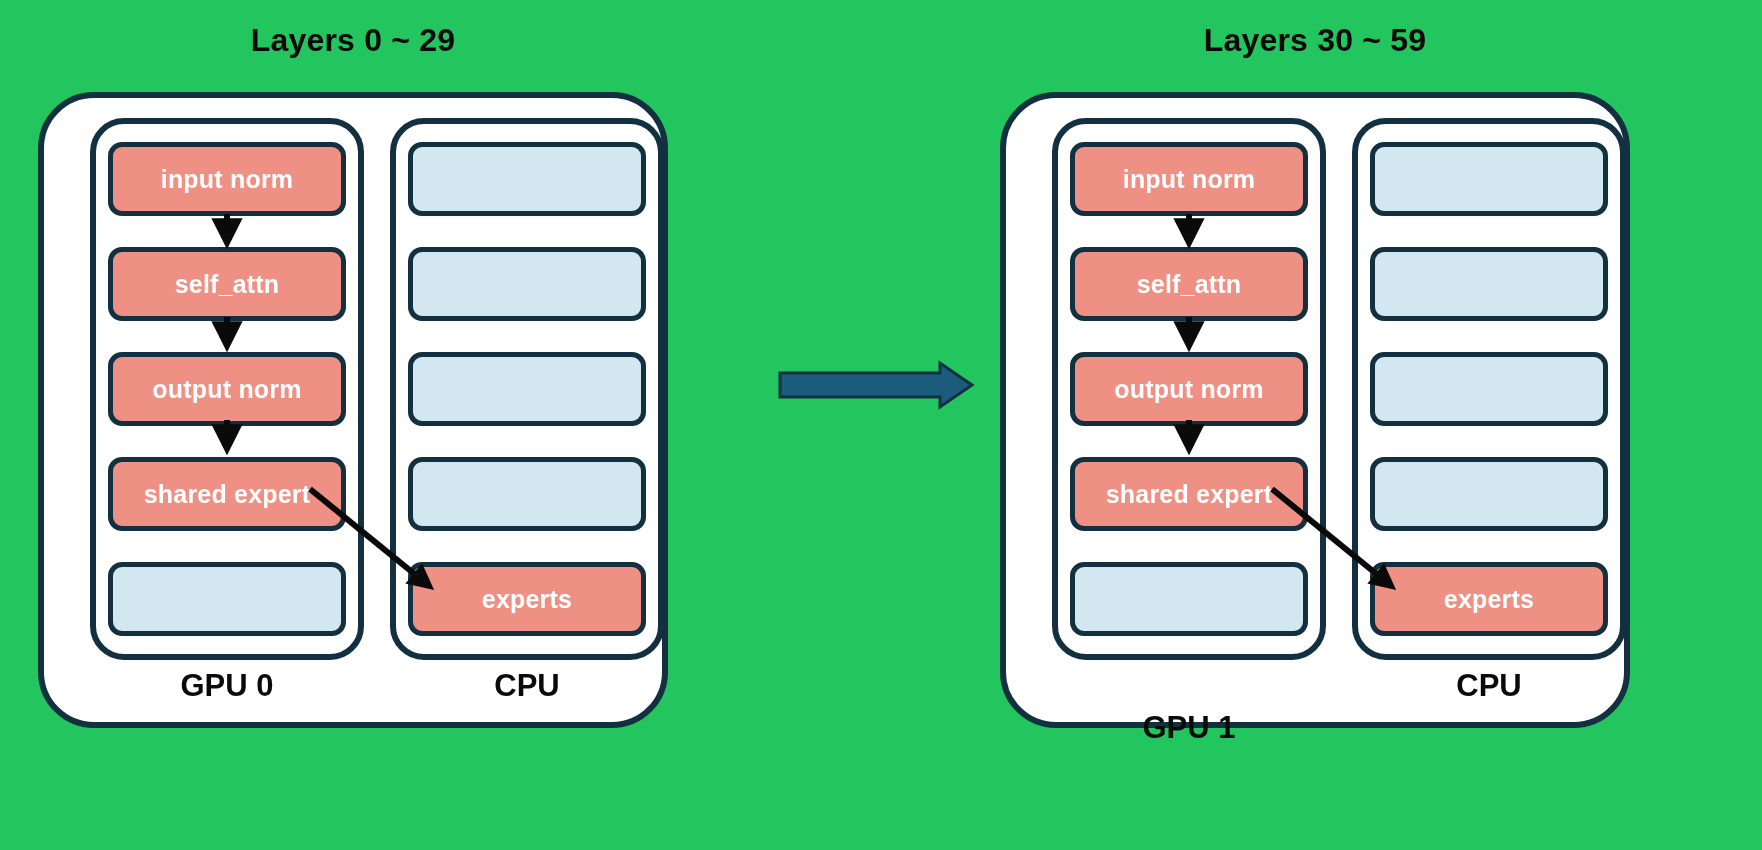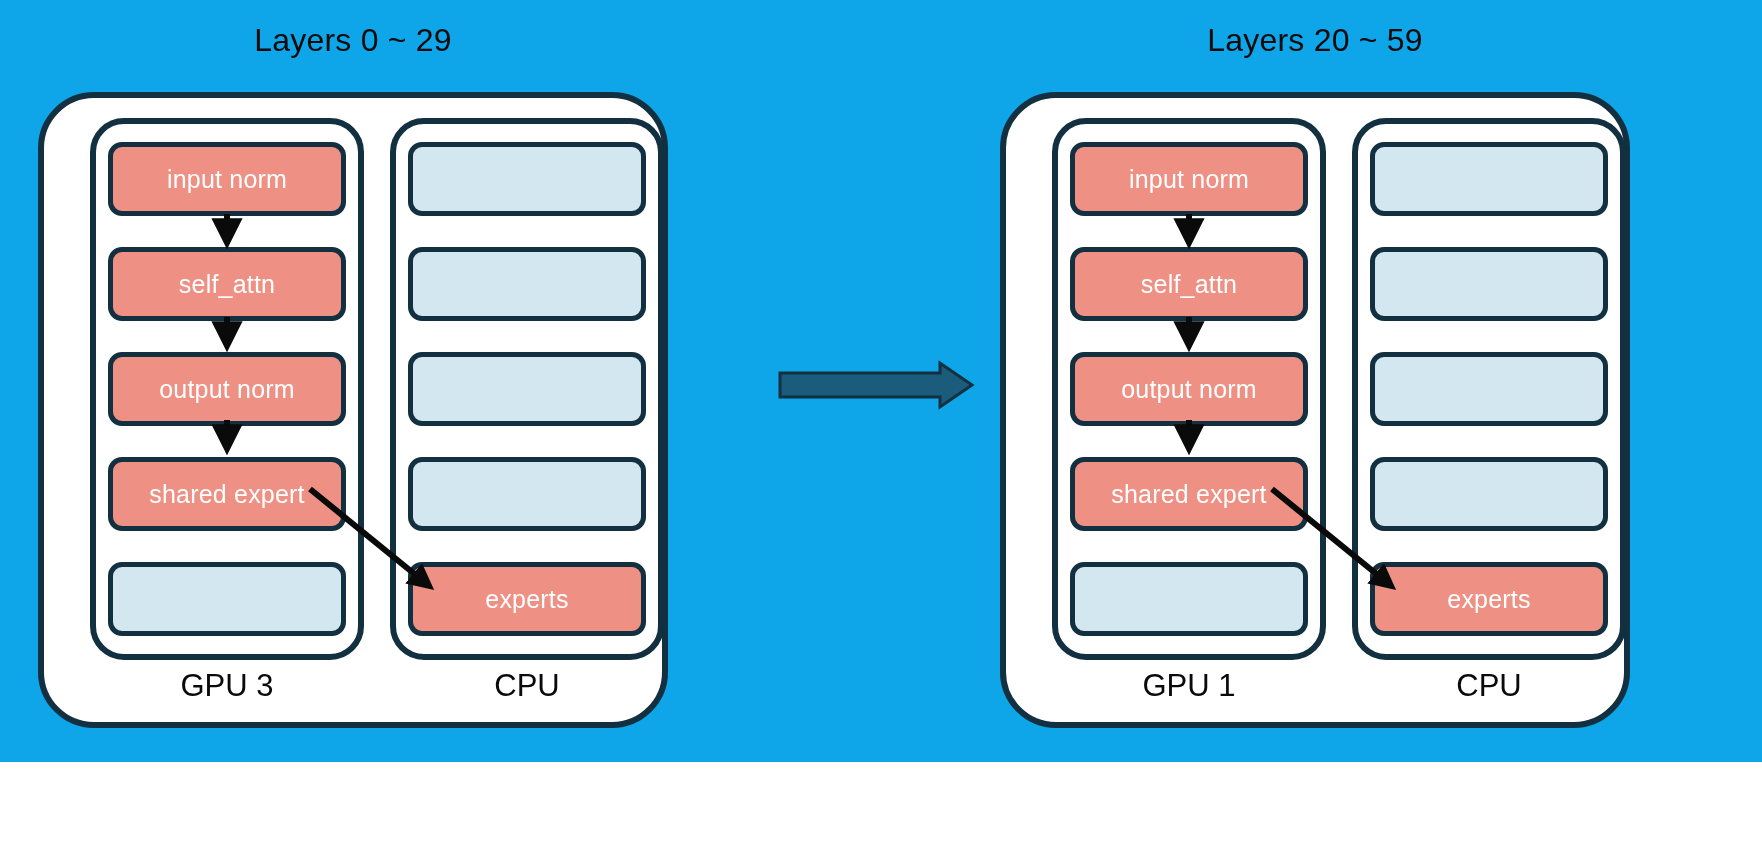--- a/index.html
+++ b/index.html
@@ -5,22 +5,23 @@
 <style>
   html,body{margin:0;padding:0;}
   body{
     width:1762px;height:850px;
     background:#ffffff;
     font-family:"Liberation Sans", sans-serif;
     overflow:hidden;
   }
   #stage{
     position:relative;
-    width:1762px;height:762px;
-    background:#0ea5e9;
+    width:1762px;height:850px;
+    background:#22c55e;
+    font-weight:bold;
   }
 
   
   .panel{position:absolute;top:92px;height:636px;}
   .panel-outer{
     position:absolute;inset:0;
     border:6px solid #12303F;
     border-radius:56px;
     background:#ffffff;
     box-sizing:border-box;
@@ -128,21 +129,21 @@
       <div class="slot">
         <div class="blk red">output norm</div>
       </div>
       <div class="slot">
         <div class="blk red">shared expert</div>
       </div>
       <div class="slot">
         <div class="blk blue"></div>
       </div>
     </div>
-    <div class="col-label" style="left:52px;width:274px;">GPU 3</div>
+    <div class="col-label" style="left:52px;width:274px;">GPU 0</div>
 
     <div class="col" style="left:352px;width:274px;">
       <div class="slot">
         <div class="blk blue"></div>
       </div>
       <div class="slot">
         <div class="blk blue"></div>
       </div>
       <div class="slot">
         <div class="blk blue"></div>
@@ -153,40 +154,40 @@
       <div class="slot">
         <div class="blk red">experts</div>
       </div>
     </div>
     <div class="col-label" style="left:352px;width:274px;">CPU</div>
   </div>
 
   <div class="panel" id="panel-right" style="left:1000px;width:630px;">
     <div class="panel-outer"></div>
 
-    <div class="panel-title">Layers 20 ~ 59</div>
+    <div class="panel-title">Layers 30 ~ 59</div>
 
     <div class="col" style="left:52px;width:274px;">
       <div class="slot">
         <div class="blk red">input norm</div>
       </div>
       <div class="slot">
         <div class="blk red">self_attn</div>
       </div>
       <div class="slot">
         <div class="blk red">output norm</div>
       </div>
       <div class="slot">
         <div class="blk red">shared expert</div>
       </div>
       <div class="slot">
         <div class="blk blue"></div>
       </div>
     </div>
-    <div class="col-label" style="left:52px;width:274px;">GPU 1</div>
+    <div class="col-label" style="left:52px;width:274px;margin-top:42px;">GPU 1</div>
 
     <div class="col" style="left:352px;width:274px;">
       <div class="slot">
         <div class="blk blue"></div>
       </div>
       <div class="slot">
         <div class="blk blue"></div>
       </div>
       <div class="slot">
         <div class="blk blue"></div>

